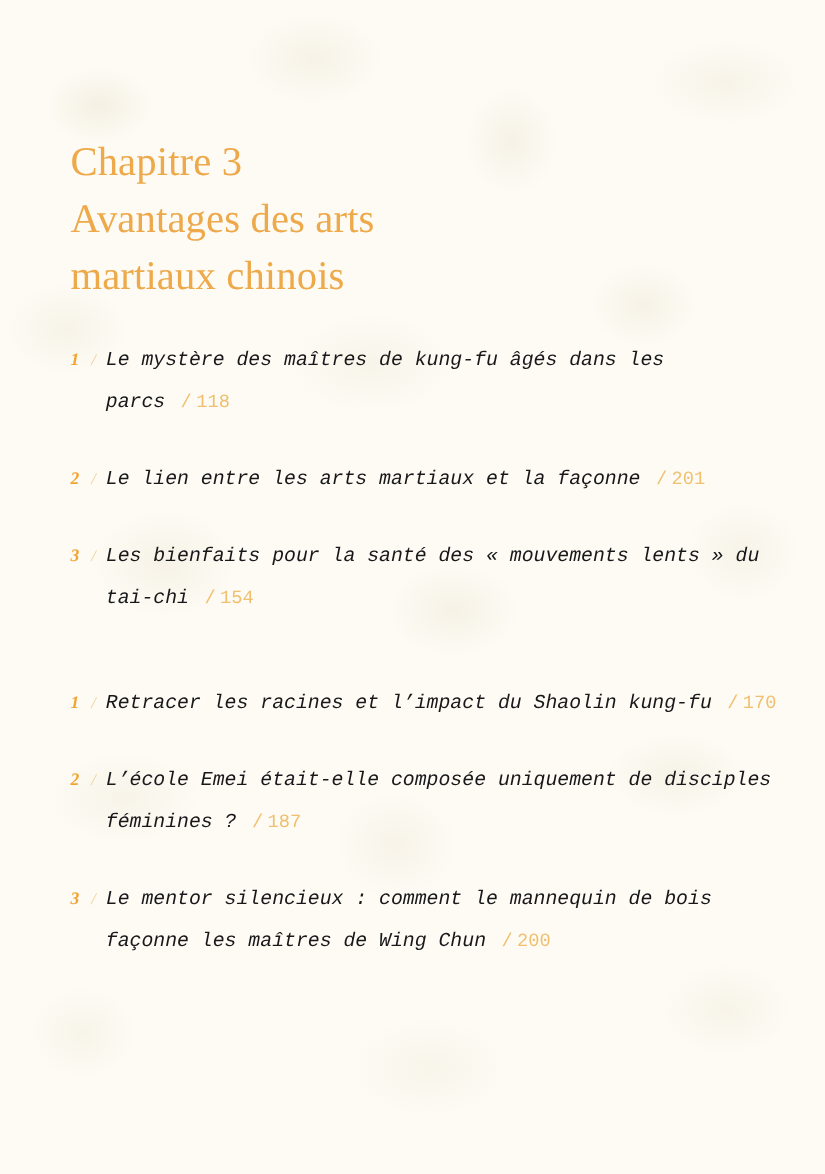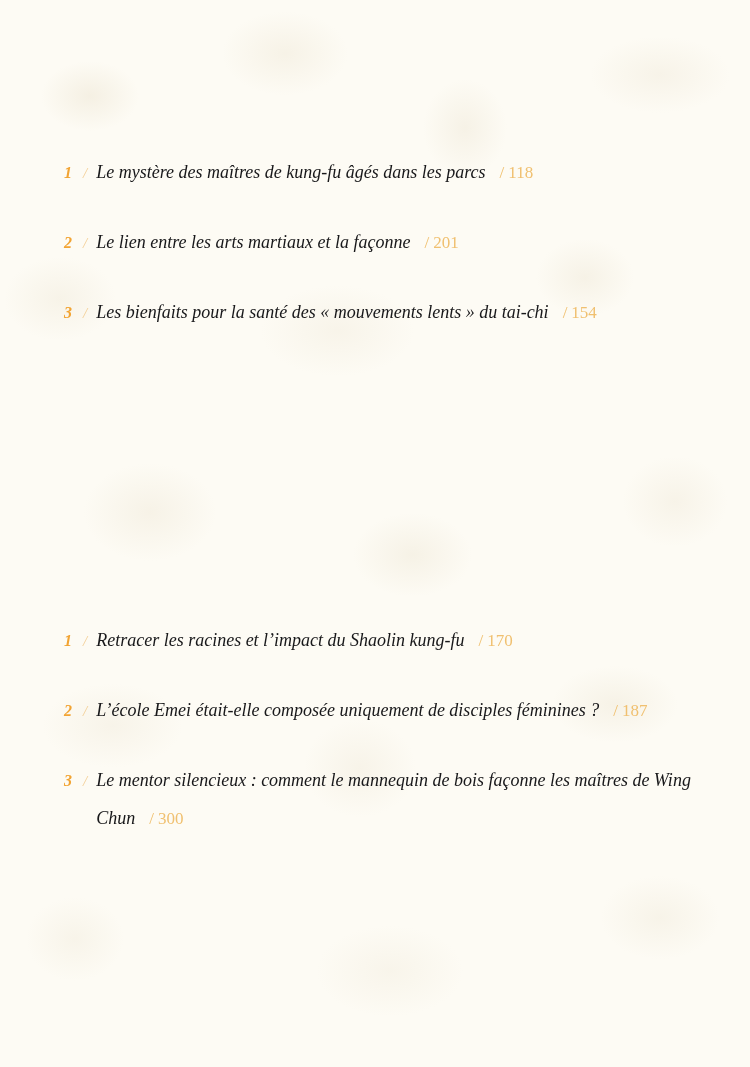--- a/index.html
+++ b/index.html
@@ -91,20 +91,21 @@
   .entry-sep {
     color: #f3cf96;
     font-size: 15px;
     font-style: italic;
     flex: 0 0 auto;
     margin: 0 9px 0 6px;
   }
 
   .entry-body {
     flex: 1 1 auto;
+    font-family: Liberation Mono, monospace;
   }
 
   .entry-title {
     color: #18181a;
     font-style: italic;
     font-size: 18px;
   }
 
   .entry-page {
     color: #f0c070;
@@ -118,20 +119,23 @@
   }
 </style>
 </head>
 <body>
 
 <div class="paper-texture"></div>
 
 <div class="page">
 
   <section class="chapter-block" id="chapter-1-block">
+    <h2 class="chapter-heading">Chapitre 3
+Avantages des arts
+martiaux chinois</h2>
     <ul class="toc-list">
 
       <li class="toc-entry">
         <span class="entry-number">1</span>
         <span class="entry-sep">/</span>
         <span class="entry-body">
           <span class="entry-title">Le mystère des maîtres de kung-fu âgés dans les parcs</span><span class="entry-page"><span class="page-slash">/</span><span>118</span></span>
         </span>
       </li>
 
@@ -170,20 +174,20 @@
         <span class="entry-sep">/</span>
         <span class="entry-body">
           <span class="entry-title">L’école Emei était-elle composée uniquement de disciples féminines ?</span><span class="entry-page"><span class="page-slash">/</span><span>187</span></span>
         </span>
       </li>
 
       <li class="toc-entry">
         <span class="entry-number">3</span>
         <span class="entry-sep">/</span>
         <span class="entry-body">
-          <span class="entry-title">Le mentor silencieux : comment le mannequin de bois façonne les maîtres de Wing Chun</span><span class="entry-page"><span class="page-slash">/</span><span>300</span></span>
+          <span class="entry-title">Le mentor silencieux : comment le mannequin de bois façonne les maîtres de Wing Chun</span><span class="entry-page"><span class="page-slash">/</span><span>200</span></span>
         </span>
       </li>
 
     </ul>
   </section>
 
 </div>
 
 </body></html>

